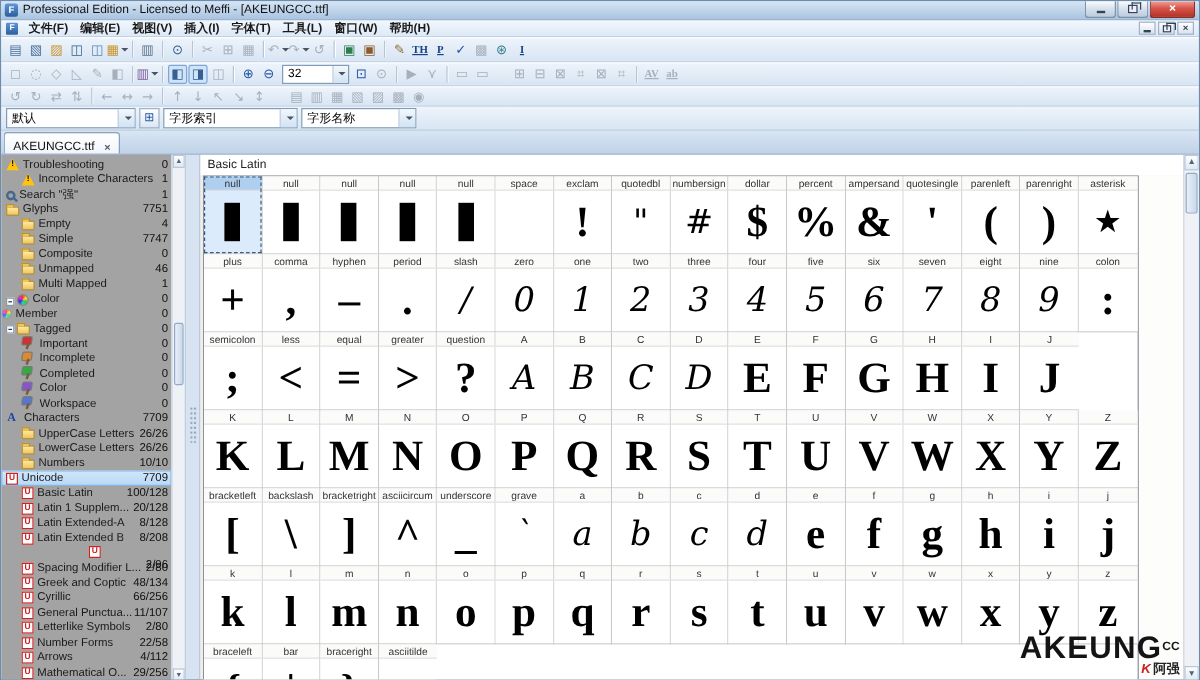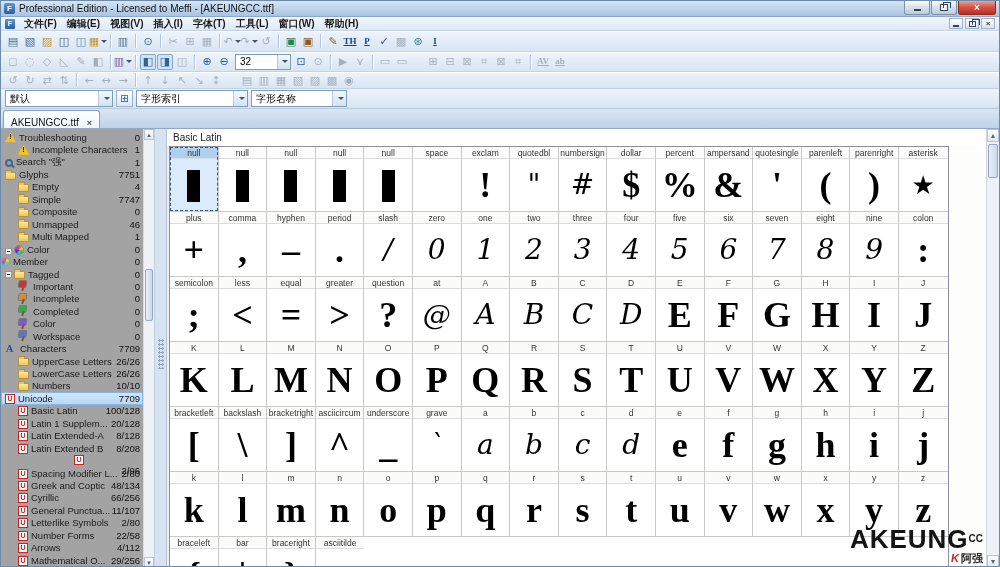--- a/index.html
+++ b/index.html
@@ -797,24 +797,20 @@
               </div>
               <div class="cell">
                 <div class="clabel">greater</div>
                 <div class="gbox g-serif">&gt;</div>
               </div>
               <div class="cell">
                 <div class="clabel">question</div>
                 <div class="gbox g-serif">?</div>
               </div>
               <div class="cell">
-                <div class="clabel">at</div>
-                <div class="gbox g-hand">@</div>
-              </div>
-              <div class="cell">
                 <div class="clabel">A</div>
                 <div class="gbox g-hand">A</div>
               </div>
               <div class="cell">
                 <div class="clabel">B</div>
                 <div class="gbox g-hand">B</div>
               </div>
               <div class="cell">
                 <div class="clabel">C</div>
                 <div class="gbox g-hand">C</div>

